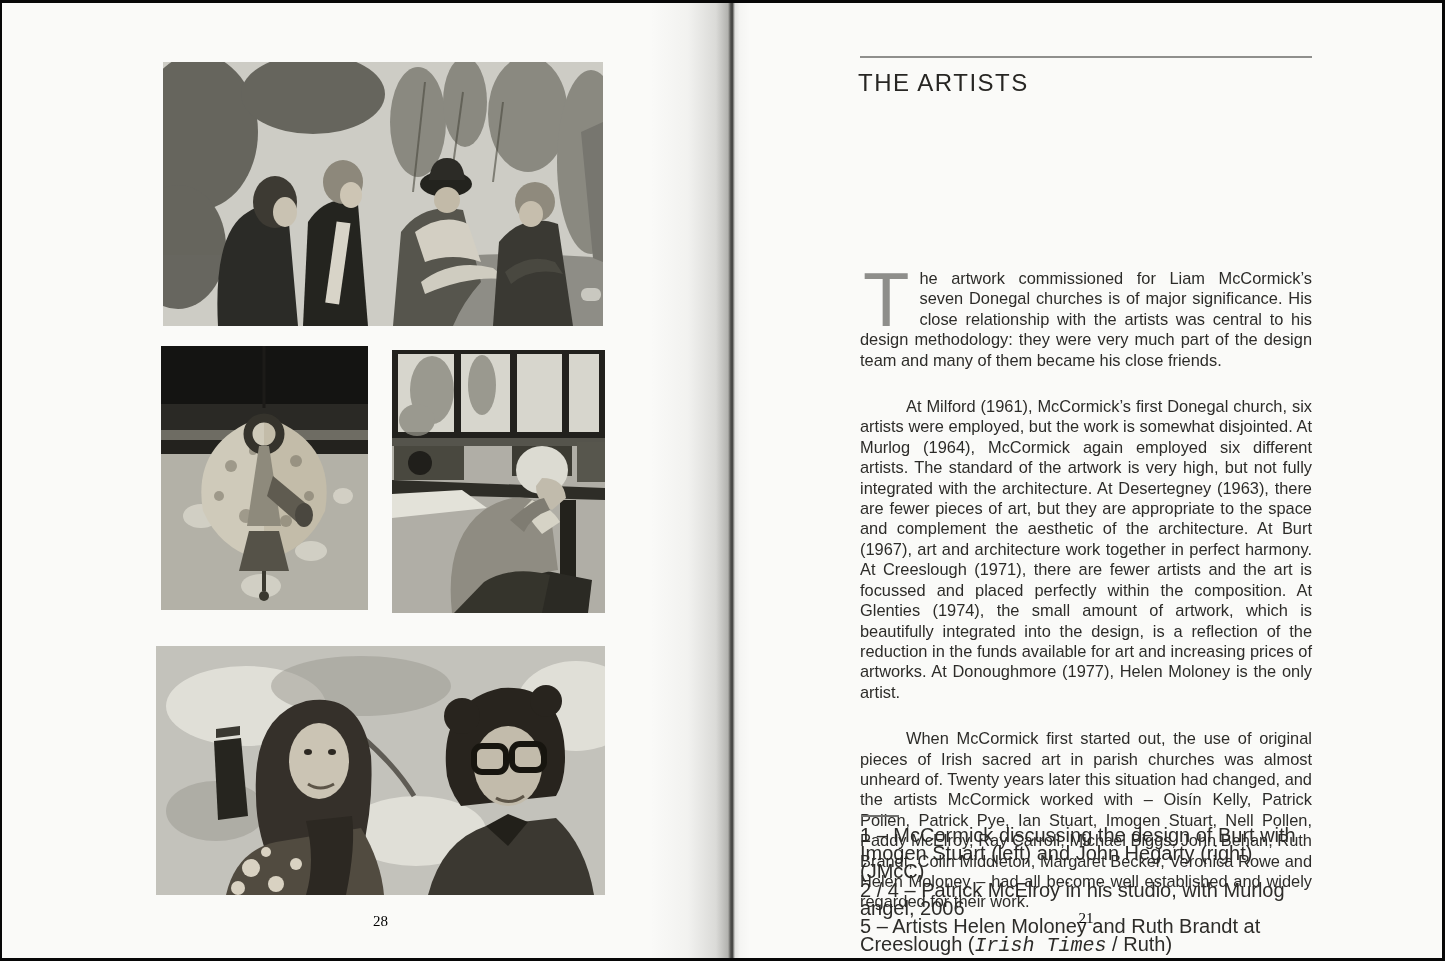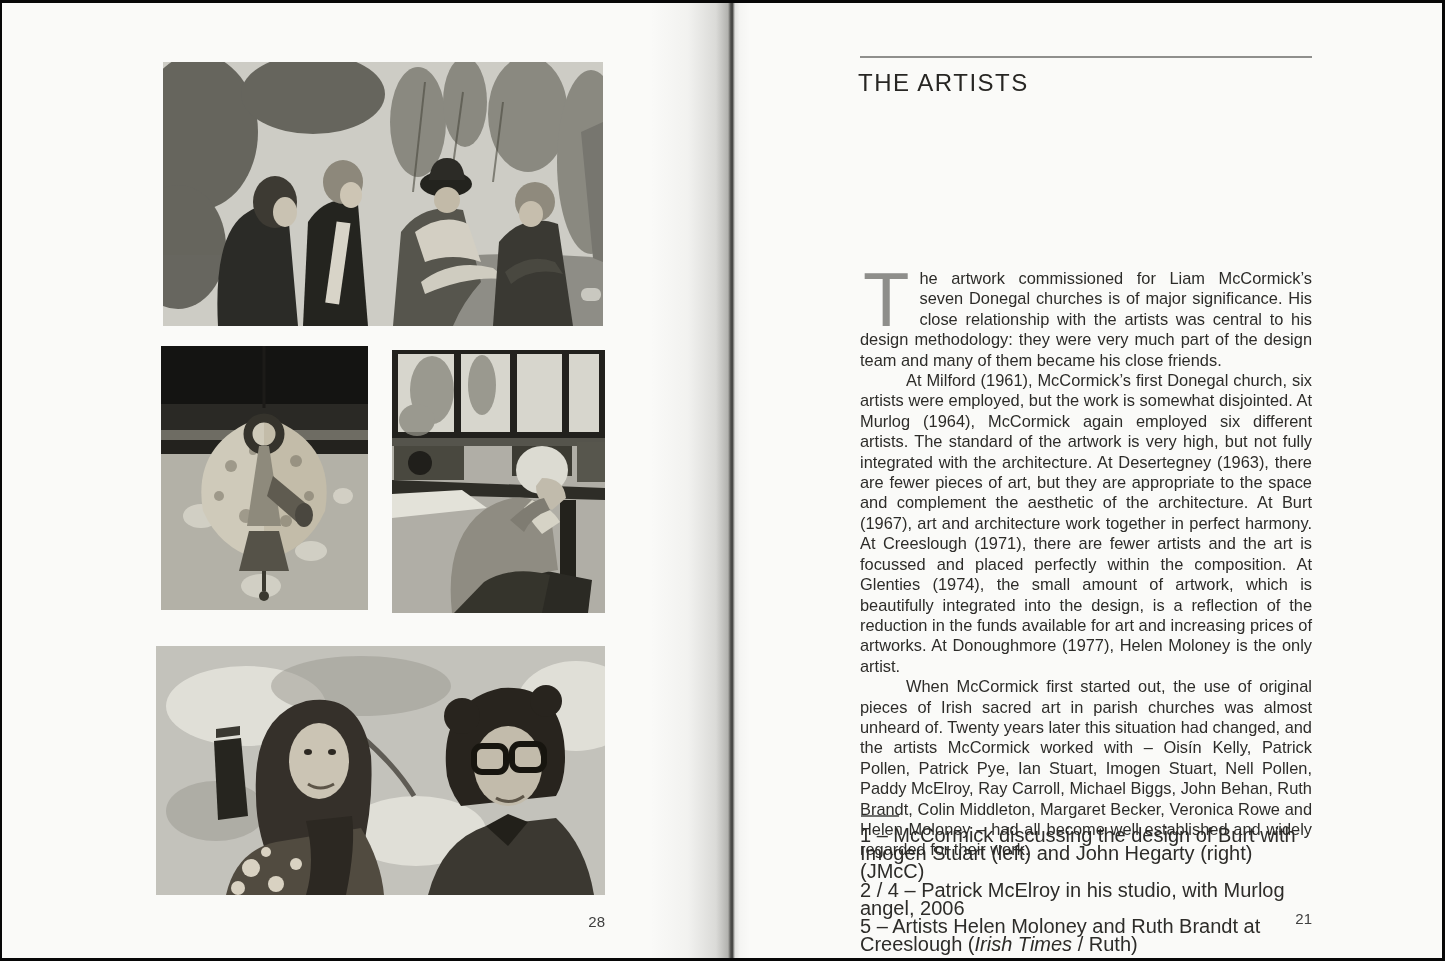--- a/index.html
+++ b/index.html
@@ -30,49 +30,49 @@
   }
   
   .photo { position:absolute; overflow:hidden; background:#c8c7c0; }
   .photo svg { display:block; width:100%; height:100%; }
   #photo1 { left:163px; top:62px;  width:440px; height:264px; }
   #photo2 { left:161px; top:346px; width:207px; height:264px; }
   #photo3 { left:392px; top:350px; width:213px; height:263px; }
   #photo4 { left:156px; top:646px; width:449px; height:249px; }
   
   .pagenum {
-    position:absolute; font-family:Liberation Sans, sans-serif;
-    font-size:15px; color:#404040; text-align:right;
+    position:absolute; font-family:Liberation Serif, serif;
+    font-size:15px; color:#000000; text-align:center;
   }
   #pn-left  { left:156px; width:449px; top:913px; }
   #pn-right { left:860px; width:452px; top:910px; }
   
   .top-rule { position:absolute; left:860px; top:56px; width:452px; height:2px; background:#8f8f8d; }
   .title {
     position:absolute; left:858px; top:62px; margin:0; width:460px;
     font-size:24px; font-weight:400; letter-spacing:1.5px; color:#272623;
     line-height:42px;
   }
   .body-text {
     position:absolute; left:860px; top:268px; width:452px;
     font-size:16.4px; line-height:20.4px; color:#2d2c29; text-align:justify;
   }
   .body-text p { margin:0; }
-  .body-text p.indent { text-indent:46px; }
+  .body-text p.indent { text-indent:46px;margin-top:26px; }
   .dropcap {
     float:left; font-size:76px; line-height:58px; height:58px;
     color:#8e8e8b; margin:3px 10px 0 3px; font-weight:400;
   }
   .captions {
     position:absolute; left:860px; top:815px; width:452px;
     font-size:20px; line-height:18.2px; color:#2d2c29;
   }
   .cap-rule { width:38px; height:2px; background:#71716f; margin:0 0 9px 1px; }
   .captions p { margin:0; }
-  .italic { font-style:italic; }
+  .italic { font-style:italic;font-family:Liberation Mono, monospace; }
 </style>
 </head>
 <body>
 
 <div class="spread">
 
   <div class="edge edge-top"></div>
   <div class="edge edge-bottom"></div>
   <div class="edge edge-left"></div>
   <div class="edge edge-right"></div>

